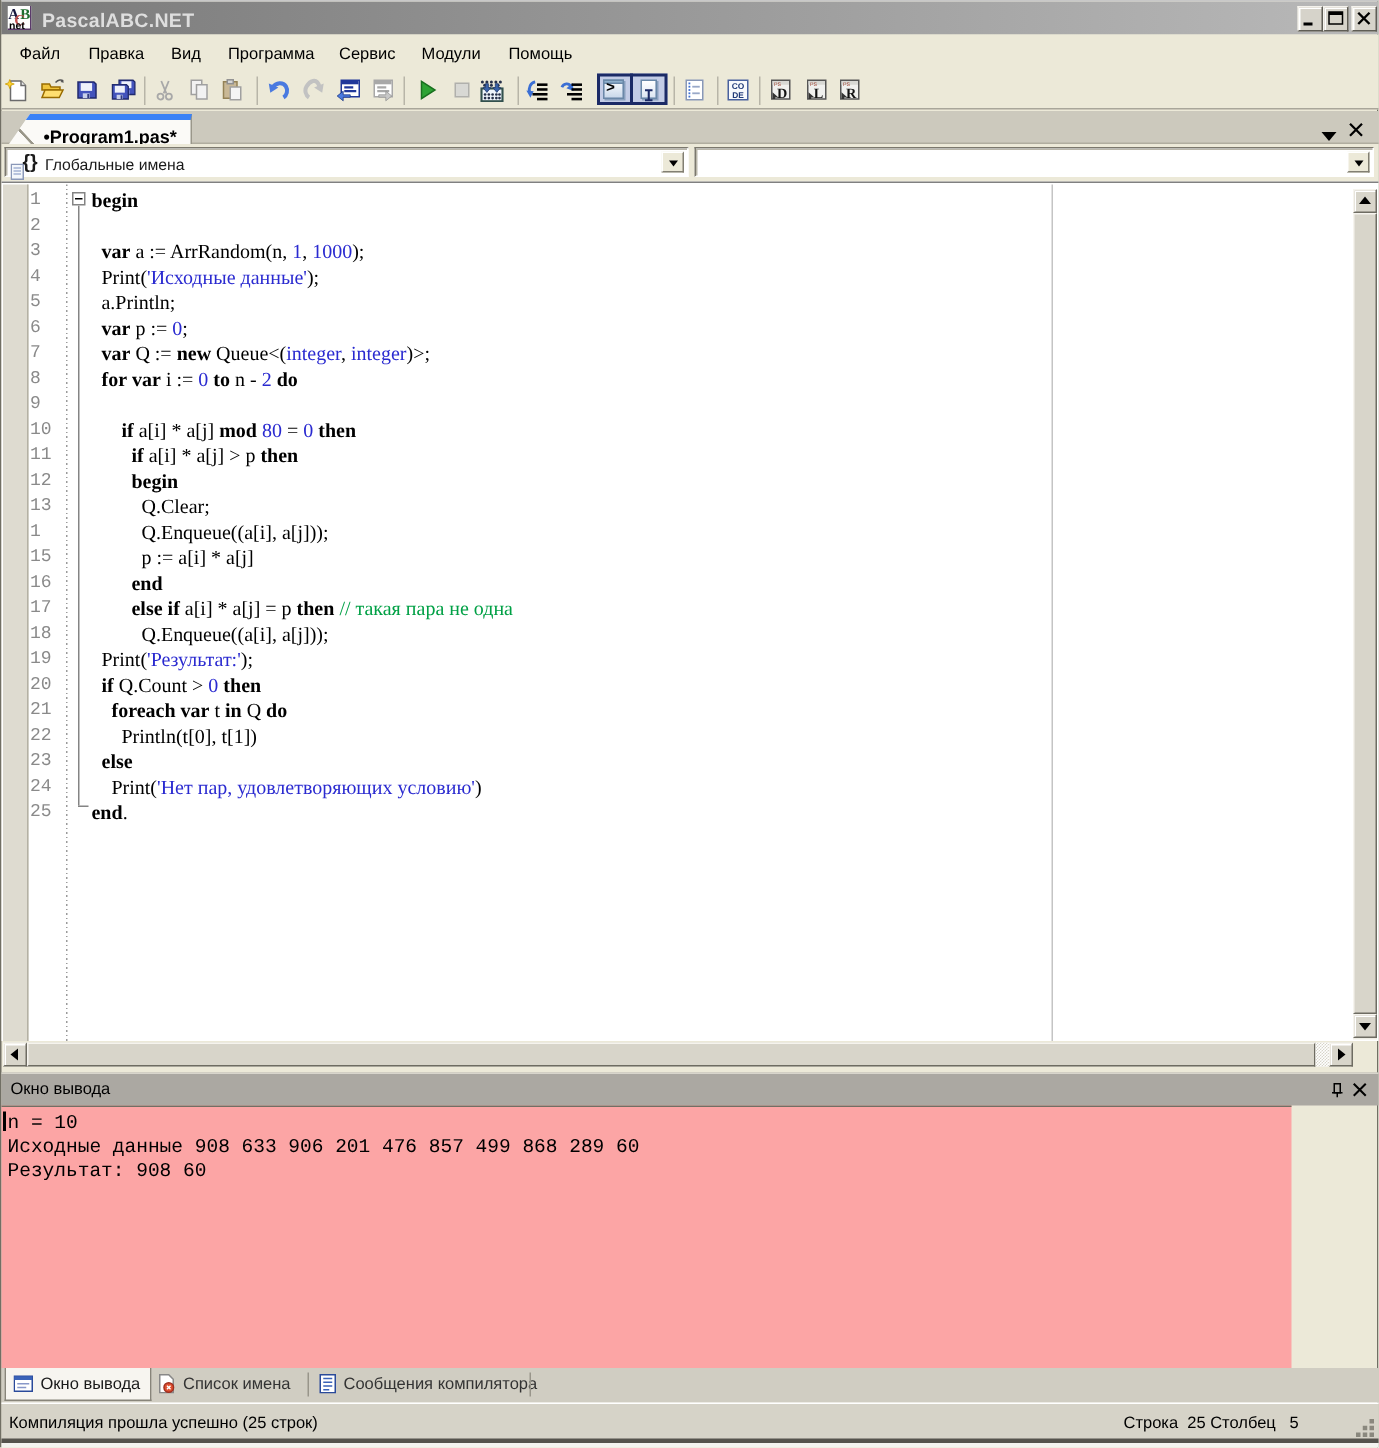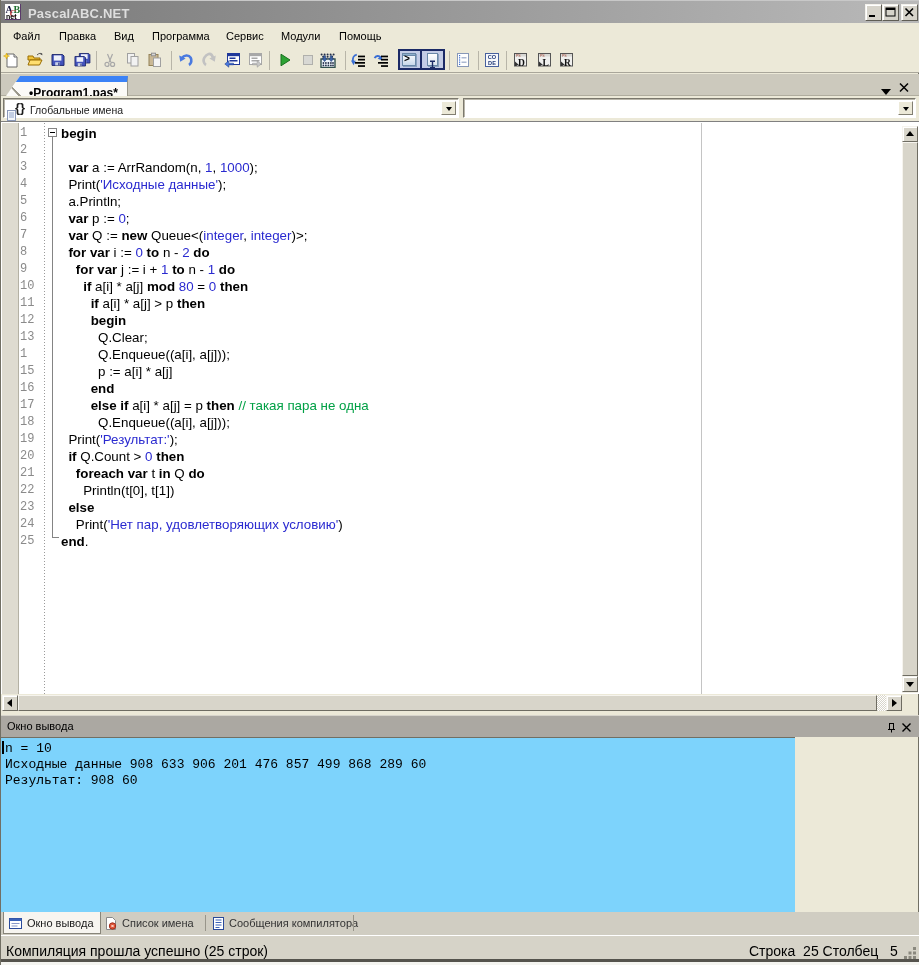--- a/index.html
+++ b/index.html
@@ -10,60 +10,60 @@
 .wbtn{position:absolute;top:3px;width:17px;height:17px;background:#d6d3ca;border:1px solid;border-color:#f4f2ec #5f5d55 #5f5d55 #f4f2ec;box-shadow:inset 1px 1px 0 #fff}
 
 #menu{position:absolute;left:0;top:23px;width:919px;height:25px;background:#ece9d8;font-size:11px;color:#000}
 #menu span{position:absolute;top:7px}
 
 #tbar{position:absolute;left:0;top:48px;width:919px;height:25px;background:#ece9d8;border-bottom:1px solid #a9a69a}
 .tbi{position:absolute;top:4px;width:16px;height:16px}
 .tsep{position:absolute;top:3px;width:1px;height:19px;background:#b8b5a8}
 
 #dtabs{position:absolute;left:0;top:74px;width:919px;height:22px;background:#ccc9bd;border-bottom:1px solid #b0ad9f}
-#dtab{position:absolute;left:5px;top:2px;width:122px;height:20px;background:#fbfaf7;border-top:6px solid #3b82f6;border-right:1px solid #9a978a;clip-path:polygon(0 100%,14px 0,100% 0,100% 100%)}
+#dtab{position:absolute;left:5px;top:2px;width:122px;height:20px;background:#fbfaf7;border-top:4px solid #3b82f6;border-right:1px solid #9a978a;clip-path:polygon(0 100%,14px 0,100% 0,100% 100%)}
 #dtab .slant{position:absolute;left:0;top:0;width:20px;height:21px;background:linear-gradient(to top right,transparent 48%,#9a978a 49%,#9a978a 54%,#fbfaf7 55%)}
 #dtab .txt{position:absolute;left:23px;top:4px;font-size:12px;font-weight:bold;color:#000}
 
 #crow{position:absolute;left:0;top:96px;width:919px;height:26px;background:#ece9d8}
 .combo{position:absolute;top:2px;height:20px;background:#fff;border:1px solid;border-color:#7b786d #fff #fff #7b786d;box-shadow:inset 1px 1px 0 #b9b6aa}
 .cbtn{position:absolute;top:2px;right:2px;width:15px;height:14px;background:#ece9d8;border:1px solid;border-color:#fff #827f72 #827f72 #fff}
 .cbtn:after{content:"";position:absolute;left:3.5px;top:5px;border:3.5px solid transparent;border-top:4.5px solid #000;border-bottom:none}
 
 #ed{position:absolute;left:0;top:121px;width:919px;height:573px;background:#fff;border-top:1px solid #808080}
 #edmargin{position:absolute;left:1px;top:1px;width:17px;height:571px;background:#dedbd0;border-right:1px solid #b4b1a4}
 .ln{position:absolute;left:19px;width:20px;height:17px;font-family:"Liberation Mono",monospace;font-size:12px;line-height:17px;color:#8a8a8a}
 #dotline{position:absolute;left:43px;top:1px;width:1px;height:571px;background-image:repeating-linear-gradient(#9a9a9a 0 1px,transparent 1px 3px)}
 #marginline{position:absolute;left:700px;top:1px;width:1px;height:571px;background:#c4c4c4}
-.cl{position:absolute;left:60px;height:17px;font-family:Liberation Sans, sans-serif;font-size:13.33px;line-height:17px;color:#000;white-space:pre}
+.cl{position:absolute;left:60px;height:17px;font-family:Liberation Serif, serif;font-size:13.33px;line-height:17px;color:#000;white-space:pre}
 .cl .k{font-weight:bold}
 .cl .s{color:#2a2ad0}
 .cl .c{color:#00a045}
 #foldbox{position:absolute;left:47px;top:6px;width:9px;height:9px;background:#fff;border:1px solid #848484}
 #foldbox:after{content:"";position:absolute;left:1px;top:3px;width:5px;height:1px;background:#000}
 #foldline{position:absolute;left:51px;top:15px;width:1px;height:400px;background:#848484}
 #foldstub{position:absolute;left:51px;top:415px;width:7px;height:1px;background:#848484}
 
 .sbtn{position:absolute;background:#d8d5ca;border:1px solid;border-color:#f6f4ee #6e6c62 #6e6c62 #f6f4ee;box-shadow:inset 1px 1px 0 #fff}
 #vsb{position:absolute;left:901px;top:126px;width:16px;height:567px;background:#efede4}
 #hsb{position:absolute;left:1px;top:695px;width:899px;height:16px;background:#efede4}
 
 #ohead{position:absolute;left:0;top:715px;width:919px;height:22px;background:#aba8a2;border-top:1px solid #d8d5cc}
 #ohead .txt{position:absolute;left:6px;top:4px;font-size:11px;color:#000}
-#obody{position:absolute;left:0;top:737px;width:794px;height:175px;background:#7dd3fc;border-top:1px solid #716f64}
+#obody{position:absolute;left:0;top:737px;width:860px;height:175px;background:#fca5a5;border-top:1px solid #716f64}
 .ol{position:absolute;left:4px;font-family:"Liberation Mono",monospace;font-size:13px;color:#000;white-space:pre}
 
 #btabs{position:absolute;left:0;top:912px;width:919px;height:23px;background:#d0cdc2}
 #btab1{position:absolute;left:2px;top:0;width:98px;height:22px;background:#f7f5f0;border:1px solid #88857a;border-top:none}
 .btxt{position:absolute;top:5px;font-size:11px;color:#1a1a1a;white-space:nowrap}
 .bsep{position:absolute;top:3px;width:1px;height:16px;background:#98958a}
 .bicon{position:absolute;top:4px;width:13px;height:13px}
 
 #sbar{position:absolute;left:0;top:935px;width:919px;height:26px;background:#d6d3c8;border-top:1px solid #fff}
-#sbar .txt{position:absolute;top:7px;font-size:14px;color:#000}
+#sbar .txt{position:absolute;top:7px;font-size:11px;color:#000}
 #winbottom{position:absolute;left:0;top:959px;width:919px;height:3px;background:#55534d}
 </style></head><body>
 <div id="win">
 
 <div id="title">
 <div class="abs" style="left:4px;top:3px;width:16px;height:16px"><svg width="16" height="16">
           <rect x="0" y="0" width="16" height="16" fill="#fdfdfd"></rect>
           <rect x="15" y="0" width="1" height="16" fill="#5a3a6a"></rect>
           <rect x="0" y="15" width="16" height="1" fill="#5a3a6a"></rect>
           <text x="0.5" y="8.5" font-family="Liberation Serif" font-size="10" font-weight="bold" fill="#16163e">A</text>
@@ -340,21 +340,20 @@
 <div id="marginline"></div>
 <div id="foldline"></div>
 <div id="foldstub"></div>
 <div class="cl" style="top:3px"><span class="k">begin</span></div>
 <div class="cl" style="top:37px">  <span class="k">var</span> a := ArrRandom(n, <span class="s">1</span>, <span class="s">1000</span>);</div>
 <div class="cl" style="top:54px">  Print(<span class="s">'Исходные данные'</span>);</div>
 <div class="cl" style="top:71px">  a.Println;</div>
 <div class="cl" style="top:88px">  <span class="k">var</span> p := <span class="s">0</span>;</div>
 <div class="cl" style="top:105px">  <span class="k">var</span> Q := <span class="k">new</span> Queue&lt;(<span class="s">integer</span>, <span class="s">integer</span>)&gt;;</div>
 <div class="cl" style="top:122px">  <span class="k">for</span> <span class="k">var</span> i := <span class="s">0</span> <span class="k">to</span> n - <span class="s">2</span> <span class="k">do</span></div>
-<div class="cl" style="top:139px">    <span class="k">for</span> <span class="k">var</span> j := i + <span class="s">1</span> <span class="k">to</span> n - <span class="s">1</span> <span class="k">do</span></div>
 <div class="cl" style="top:156px">      <span class="k">if</span> a[i] * a[j] <span class="k">mod</span> <span class="s">80</span> = <span class="s">0</span> <span class="k">then</span></div>
 <div class="cl" style="top:173px">        <span class="k">if</span> a[i] * a[j] &gt; p <span class="k">then</span></div>
 <div class="cl" style="top:190px">        <span class="k">begin</span></div>
 <div class="cl" style="top:207px">          Q.Clear;</div>
 <div class="cl" style="top:224px">          Q.Enqueue((a[i], a[j]));</div>
 <div class="cl" style="top:241px">          p := a[i] * a[j]</div>
 <div class="cl" style="top:258px">        <span class="k">end</span></div>
 <div class="cl" style="top:275px">        <span class="k">else</span> <span class="k">if</span> a[i] * a[j] = p <span class="k">then</span> <span class="c">// такая пара не одна</span></div>
 <div class="cl" style="top:292px">          Q.Enqueue((a[i], a[j]));</div>
 <div class="cl" style="top:309px">  Print(<span class="s">'Результат:'</span>);</div>

